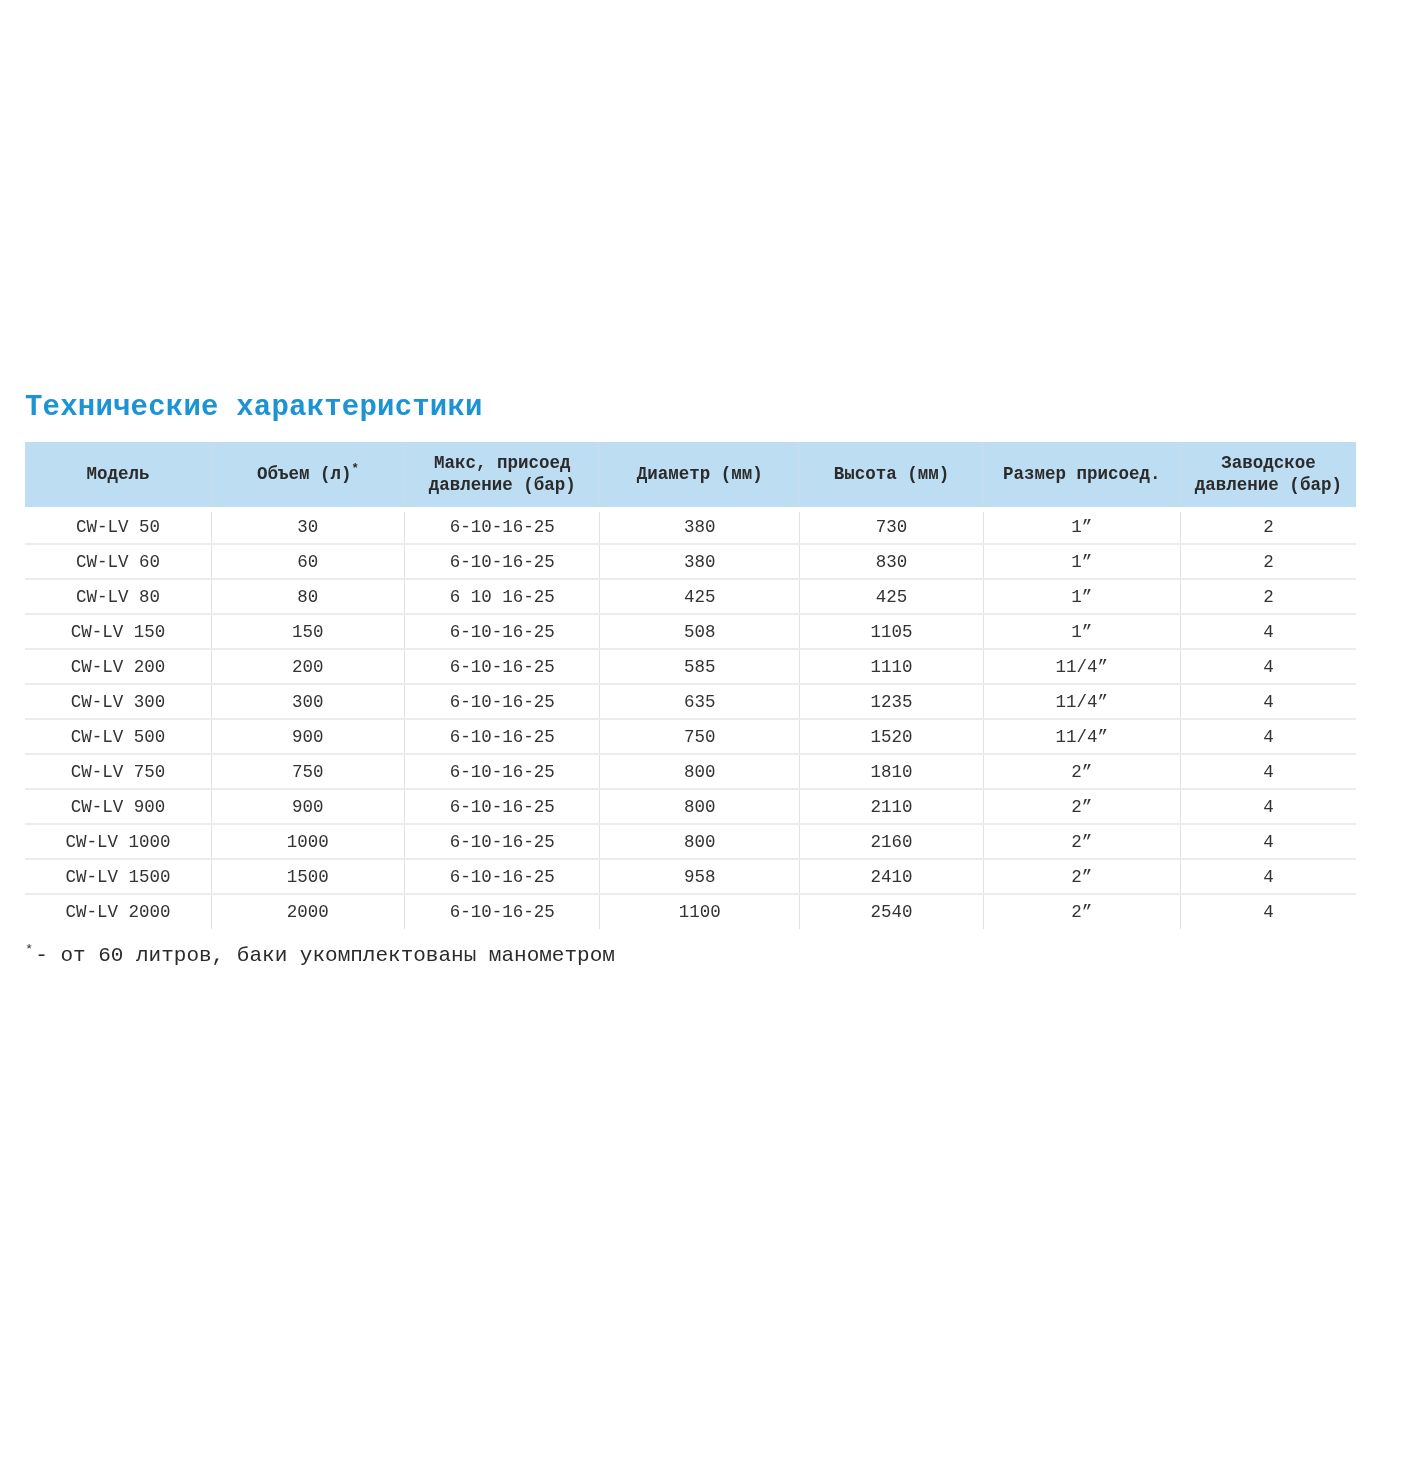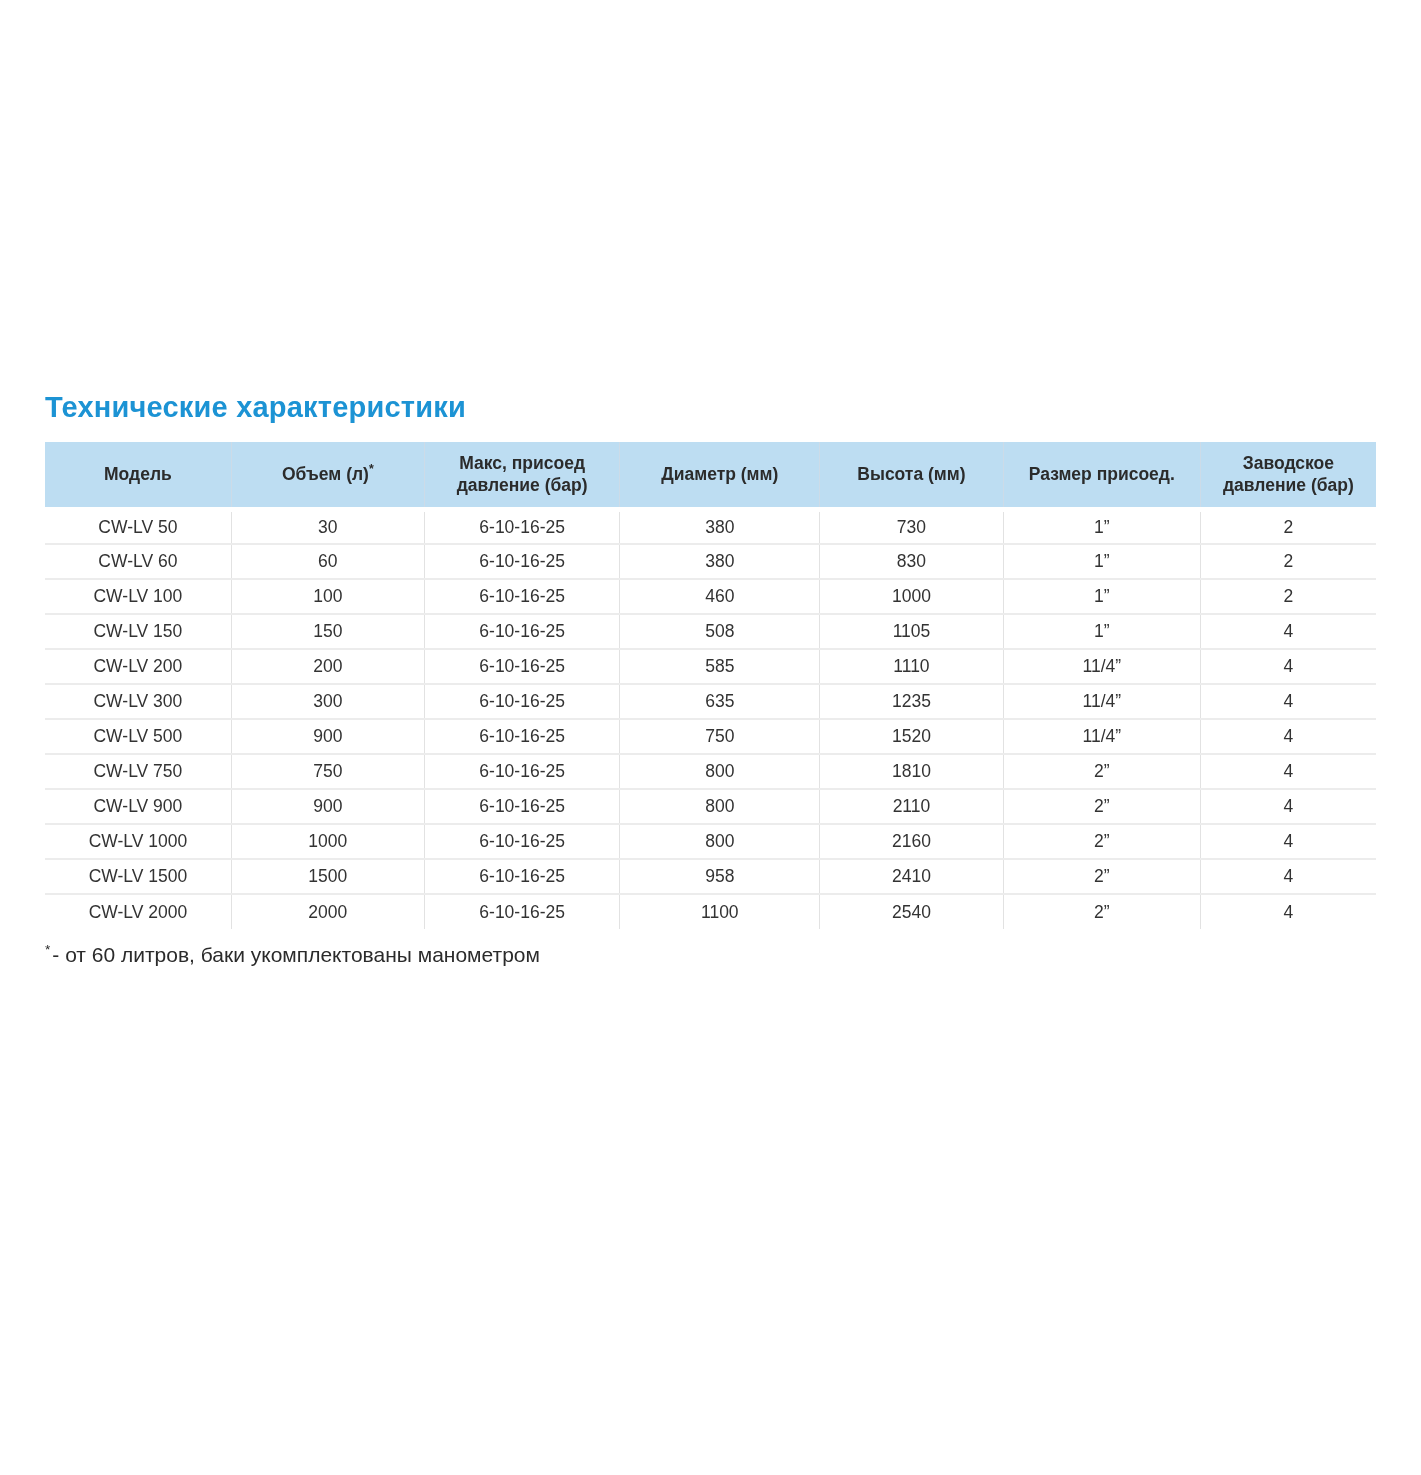--- a/index.html
+++ b/index.html
@@ -11,21 +11,22 @@
   body {
     width: 1421px;
     height: 1475px;
     overflow: hidden;
     font-family: "Liberation Sans", sans-serif;
     color: #333333;
   }
   .page {
     width: 1421px;
     height: 1475px;
-    padding: 391px 45px 0 45px;
+    padding: 391px 45px 0 25px;
+    font-family: Liberation Mono, monospace;
   }
   .title {
     margin: 0 0 18px 0;
     font-size: 29px;
     font-weight: bold;
     color: #1C93D4;
     letter-spacing: 0.2px;
   }
   table.spec-table {
     width: 1331px;
@@ -114,25 +115,25 @@
         <tr>
           <td>CW-LV 60</td>
           <td>60</td>
           <td>6-10-16-25</td>
           <td>380</td>
           <td>830</td>
           <td>1”</td>
           <td>2</td>
         </tr>
         <tr>
-          <td>CW-LV 100</td>
-          <td>100</td>
-          <td>6-10-16-25</td>
-          <td>460</td>
-          <td>1000</td>
+          <td>CW-LV 80</td>
+          <td>80</td>
+          <td>6 10 16-25</td>
+          <td>425</td>
+          <td>425</td>
           <td>1”</td>
           <td>2</td>
         </tr>
         <tr>
           <td>CW-LV 150</td>
           <td>150</td>
           <td>6-10-16-25</td>
           <td>508</td>
           <td>1105</td>
           <td>1”</td>

